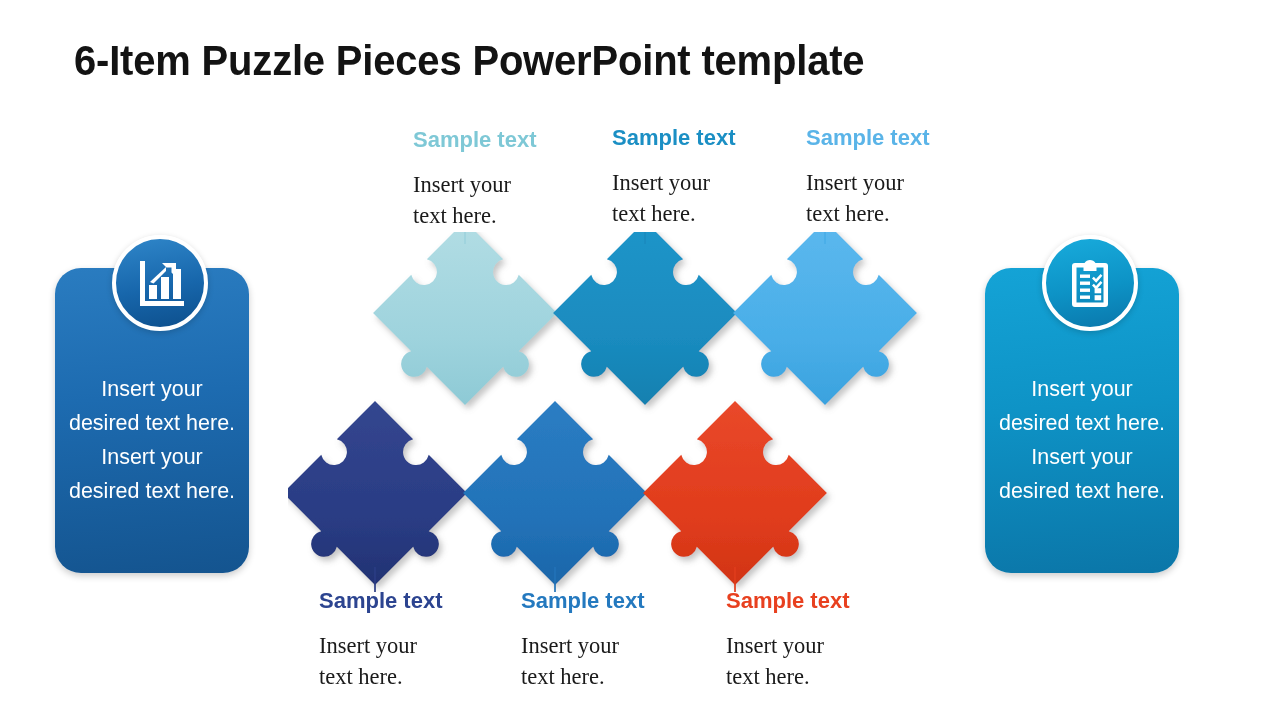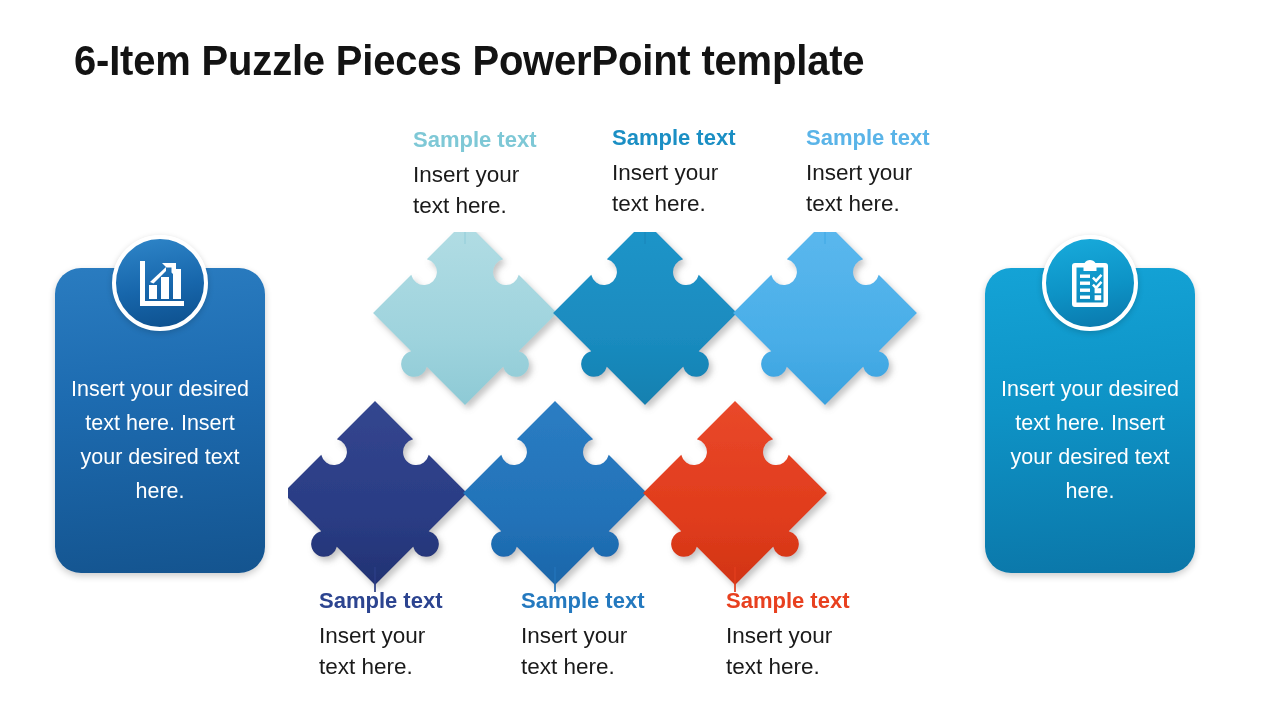--- a/index.html
+++ b/index.html
@@ -13,21 +13,21 @@
   
   .title{
     position:absolute;left:74px;top:36px;
     font-size:43px;font-weight:600;color:#131313;
     letter-spacing:-0.2px;white-space:nowrap;
     transform:scaleX(.93);transform-origin:left center;
   }
 
   
   .panel{
-    position:absolute;width:210px;height:305px;border-radius:26px;
+    position:absolute;width:194px;height:305px;border-radius:26px;
     box-shadow:0 3px 7px rgba(0,0,0,.20);
   }
   .panel.left{left:55px;top:268px;background:linear-gradient(175deg,#2a7cc0 0%,#1d6bb0 42%,#14548f 100%);}
   .panel.right{left:985px;top:268px;background:linear-gradient(175deg,#14a3d6 0%,#0e93c6 45%,#0b76a8 100%);}
   .panel-text{
     position:absolute;left:0;right:0;top:104px;
     text-align:center;color:#ffffff;font-size:21.5px;line-height:34px;
     padding:0 12px;box-sizing:border-box;
   }
 
@@ -41,21 +41,21 @@
   .icon-circle.left{left:112px;top:235px;background:linear-gradient(170deg,#2f86c9 0%,#1766ab 55%,#0d4f8c 100%);}
   .icon-circle.right{left:1042px;top:235px;background:linear-gradient(170deg,#18abdc 0%,#0d93c6 55%,#0a77ab 100%);}
 
   
   .board{position:absolute;left:288px;top:232px;width:690px;height:360px;}
   .board svg{display:block;}
 
   
   .callout{position:absolute;width:180px;}
   .callout .head{font-size:22px;font-weight:bold;line-height:27px;white-space:nowrap;}
-  .callout .body{font-size:22.5px;color:#1a1a1a;line-height:31px;margin-top:6px;}
+  .callout .body{font-size:22.5px;color:#1a1a1a;line-height:31px;margin-top:16px;font-family:Liberation Serif, serif;}
 
   .c-top1{left:413px;top:126px;}
   .c-top2{left:612px;top:124px;}
   .c-top3{left:806px;top:124px;}
   .c-bot1{left:319px;top:587px;}
   .c-bot2{left:521px;top:587px;}
   .c-bot3{left:726px;top:587px;}
 </style>
 </head>
 <body>

